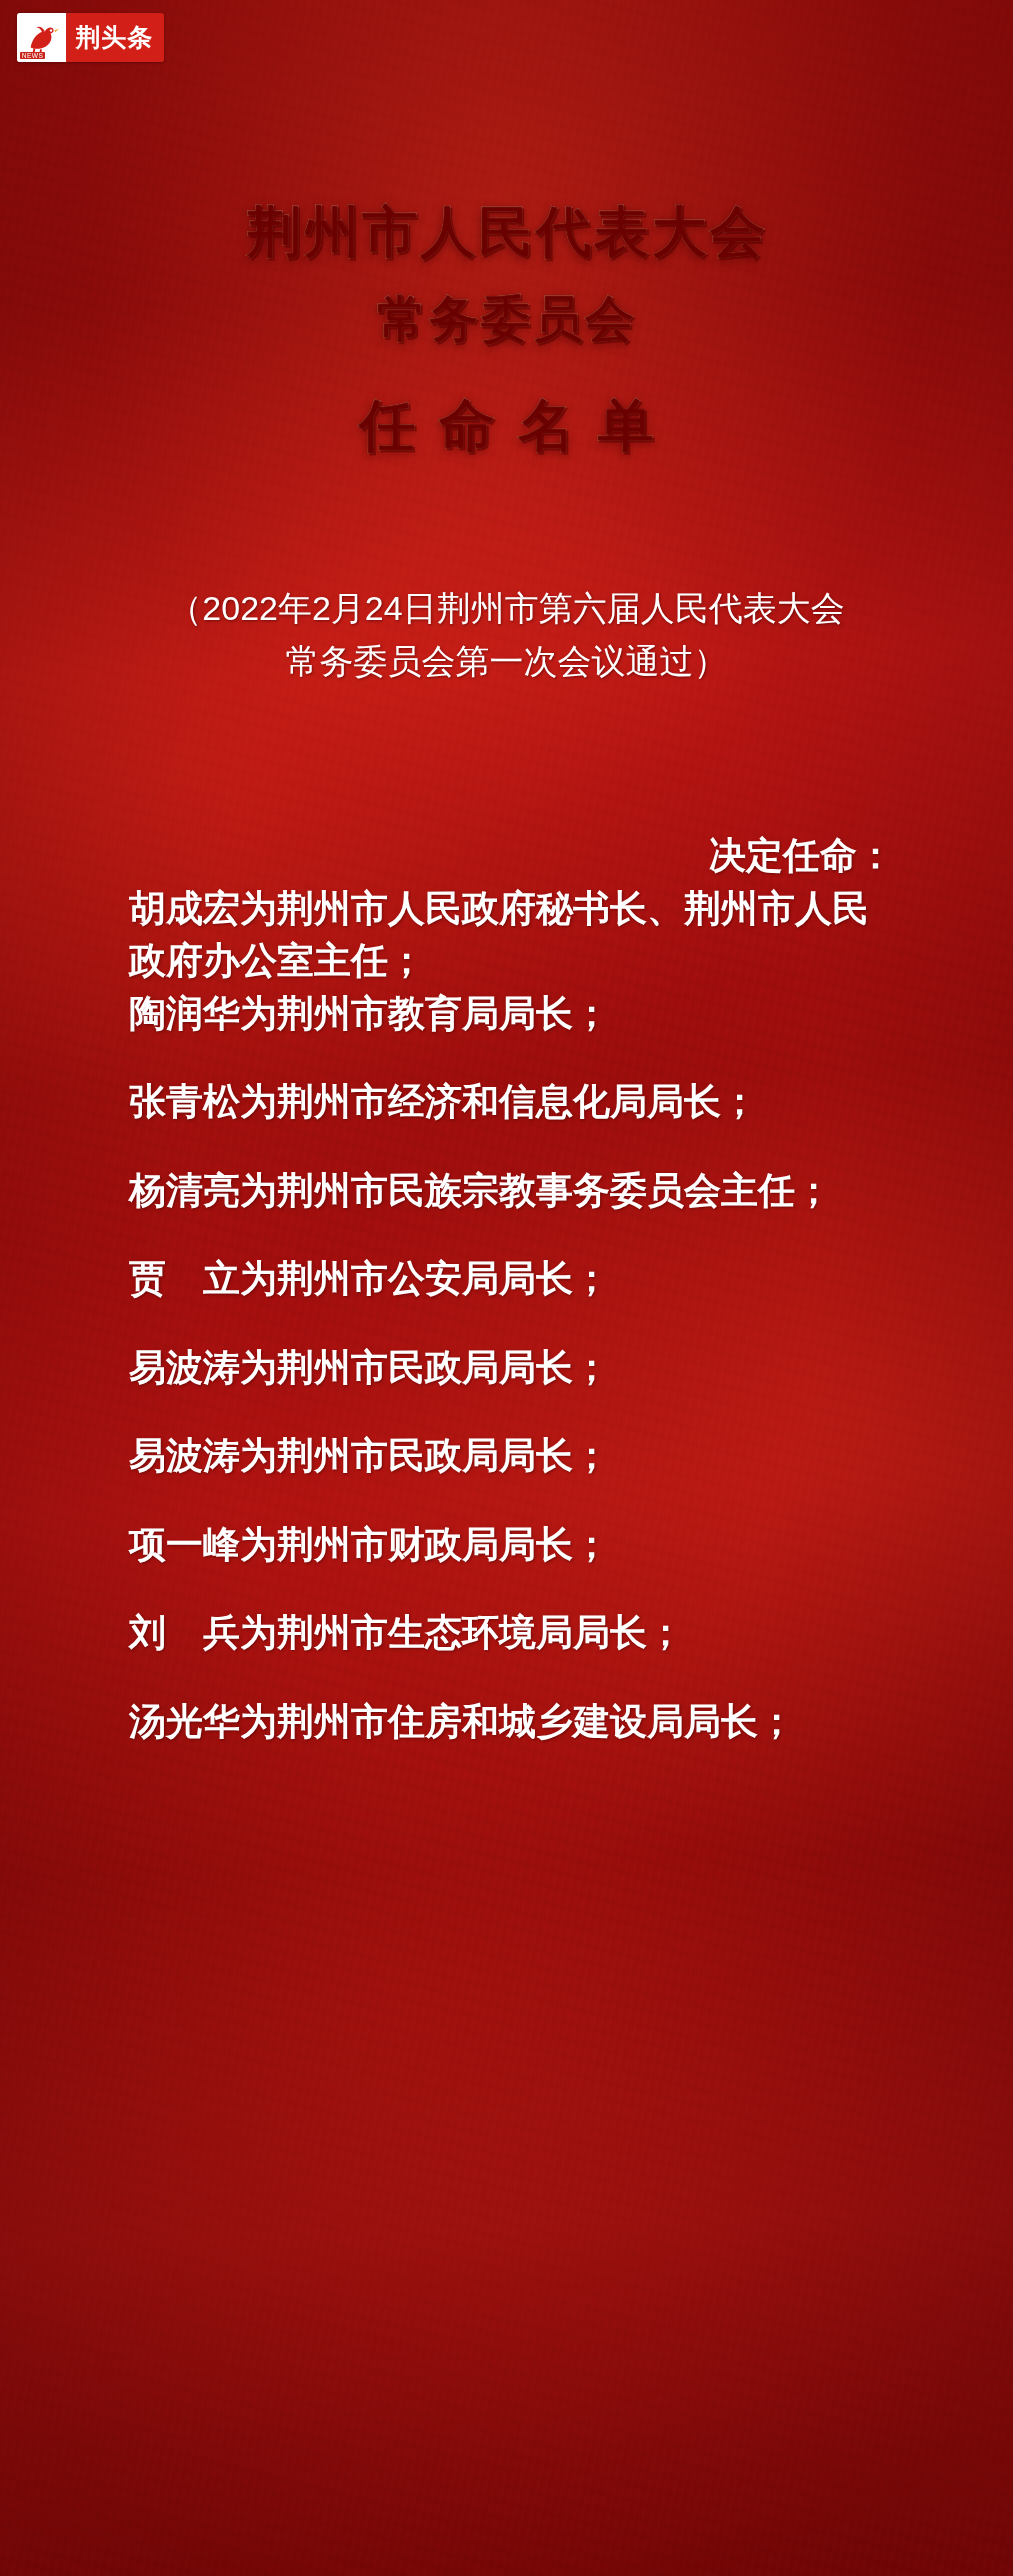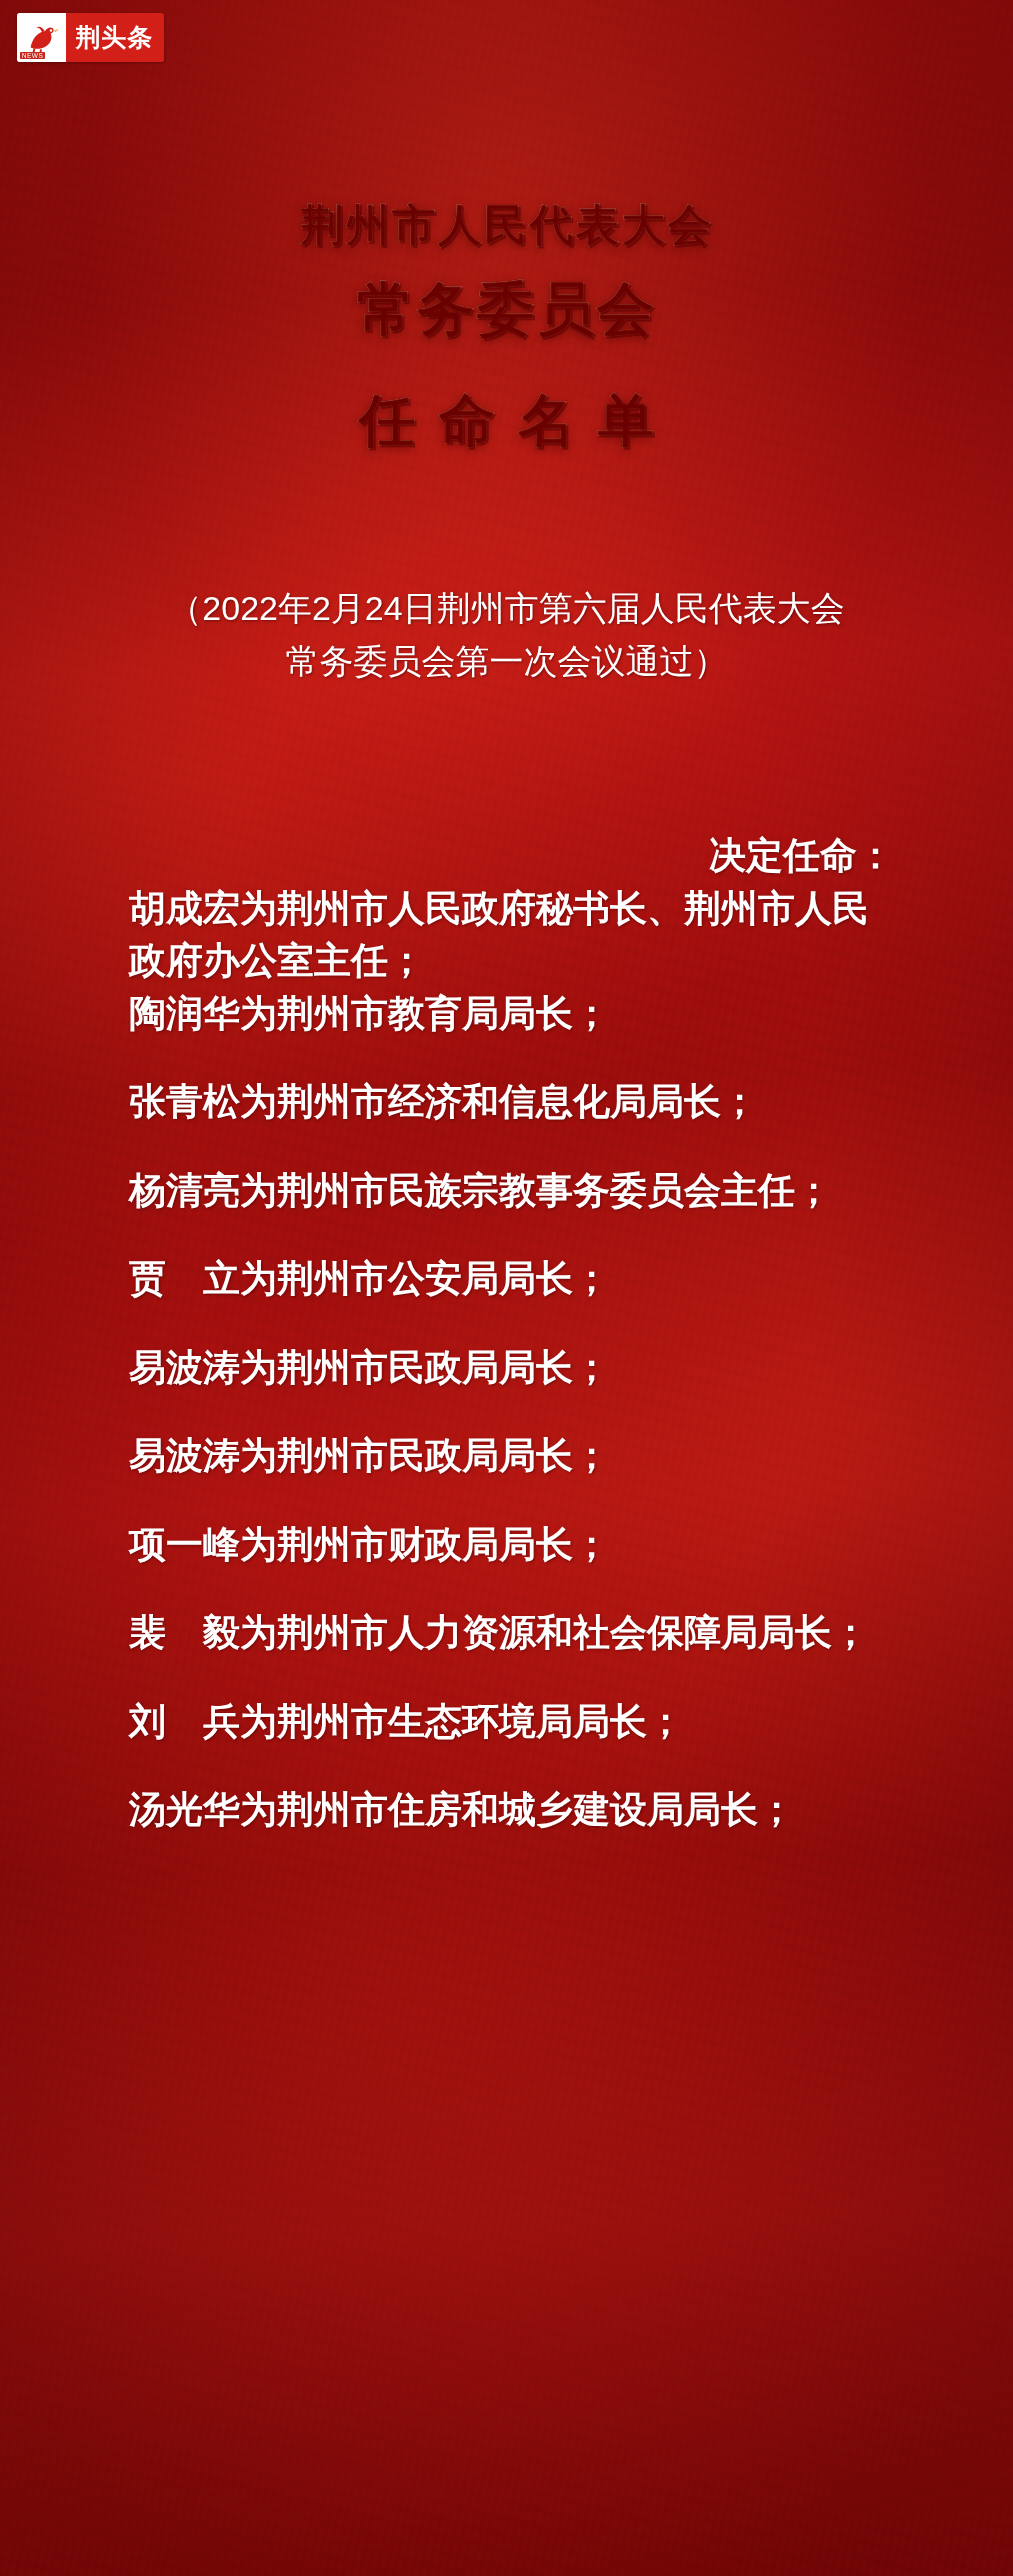--- a/index.html
+++ b/index.html
@@ -102,30 +102,30 @@
   }
   .title-line {
     color: #ffe6b3;
     font-weight: bold;
     text-shadow:
       0 0 0.9px #6a0000,
       1.9px 1.9px 0 rgba(90,0,0,0.55),
       0 2.8px 9.4px rgba(80,0,0,0.6);
   }
   .title-1 {
-    font-size: 44px;
+    font-size: 56px;
     letter-spacing: 1.9px;
     line-height: 1.25;
     background: linear-gradient(180deg, #fff3cf 0%, #ffdf9c 45%, #f0bc62 100%);
     -webkit-background-clip: text;
     background-clip: text;
     color: transparent;
   }
   .title-2 {
-    font-size: 58px;
+    font-size: 50px;
     letter-spacing: 1.9px;
     line-height: 1.25;
     margin-top: 20.6px;
     background: linear-gradient(180deg, #fff3cf 0%, #ffdf9c 45%, #f0bc62 100%);
     -webkit-background-clip: text;
     background-clip: text;
     color: transparent;
   }
   .title-3 {
     font-size: 57px;
@@ -213,17 +213,16 @@
   <p class="para lead">决定任命：</p>
   <p class="para tight">胡成宏为荆州市人民政府秘书长、荆州市人民政府办公室主任；</p>
   <p class="para" style="height:0;margin:0;"></p>
   <p class="para">陶润华为荆州市教育局局长；</p>
   <p class="para">张青松为荆州市经济和信息化局局长；</p>
   <p class="para">杨清亮为荆州市民族宗教事务委员会主任；</p>
   <p class="para">贾　立为荆州市公安局局长；</p>
   <p class="para">易波涛为荆州市民政局局长；</p>
   <p class="para">易波涛为荆州市民政局局长；</p>
   <p class="para">项一峰为荆州市财政局局长；</p>
-  <p class="para">裴　毅为荆州市人力资源和社会保障局局长；</p>
   <p class="para">刘　兵为荆州市生态环境局局长；</p>
   <p class="para">汤光华为荆州市住房和城乡建设局局长；</p>
 </div>
 
 
 </body></html>

